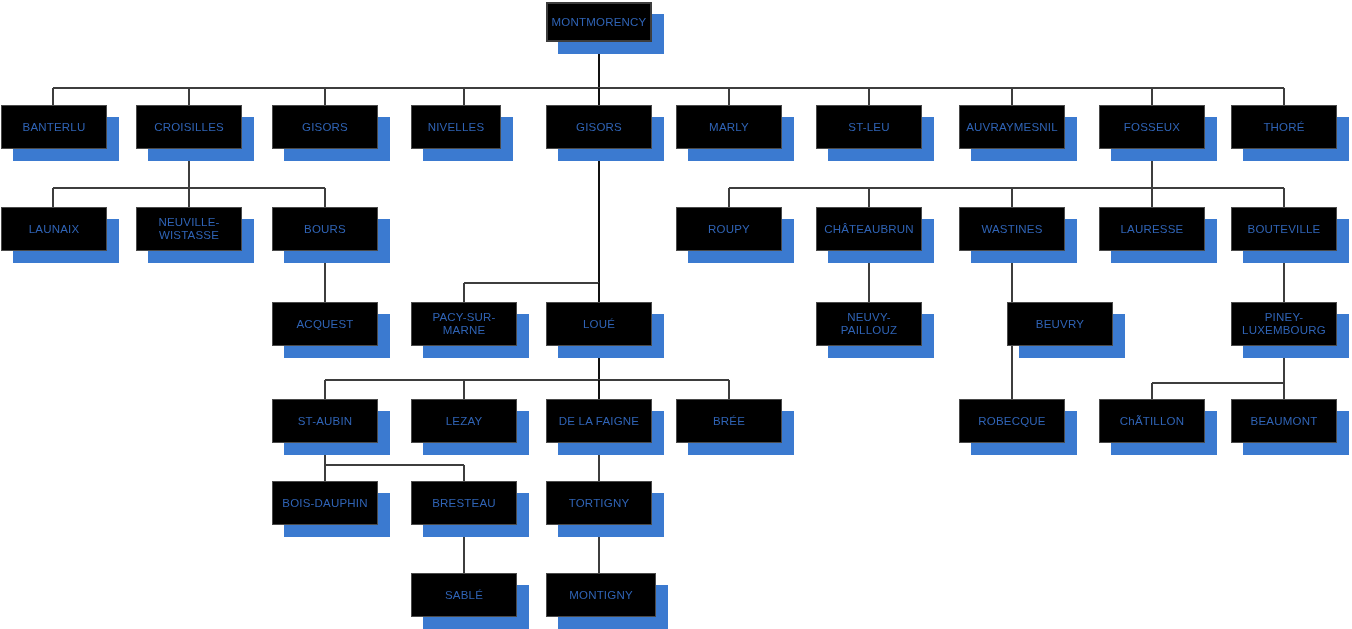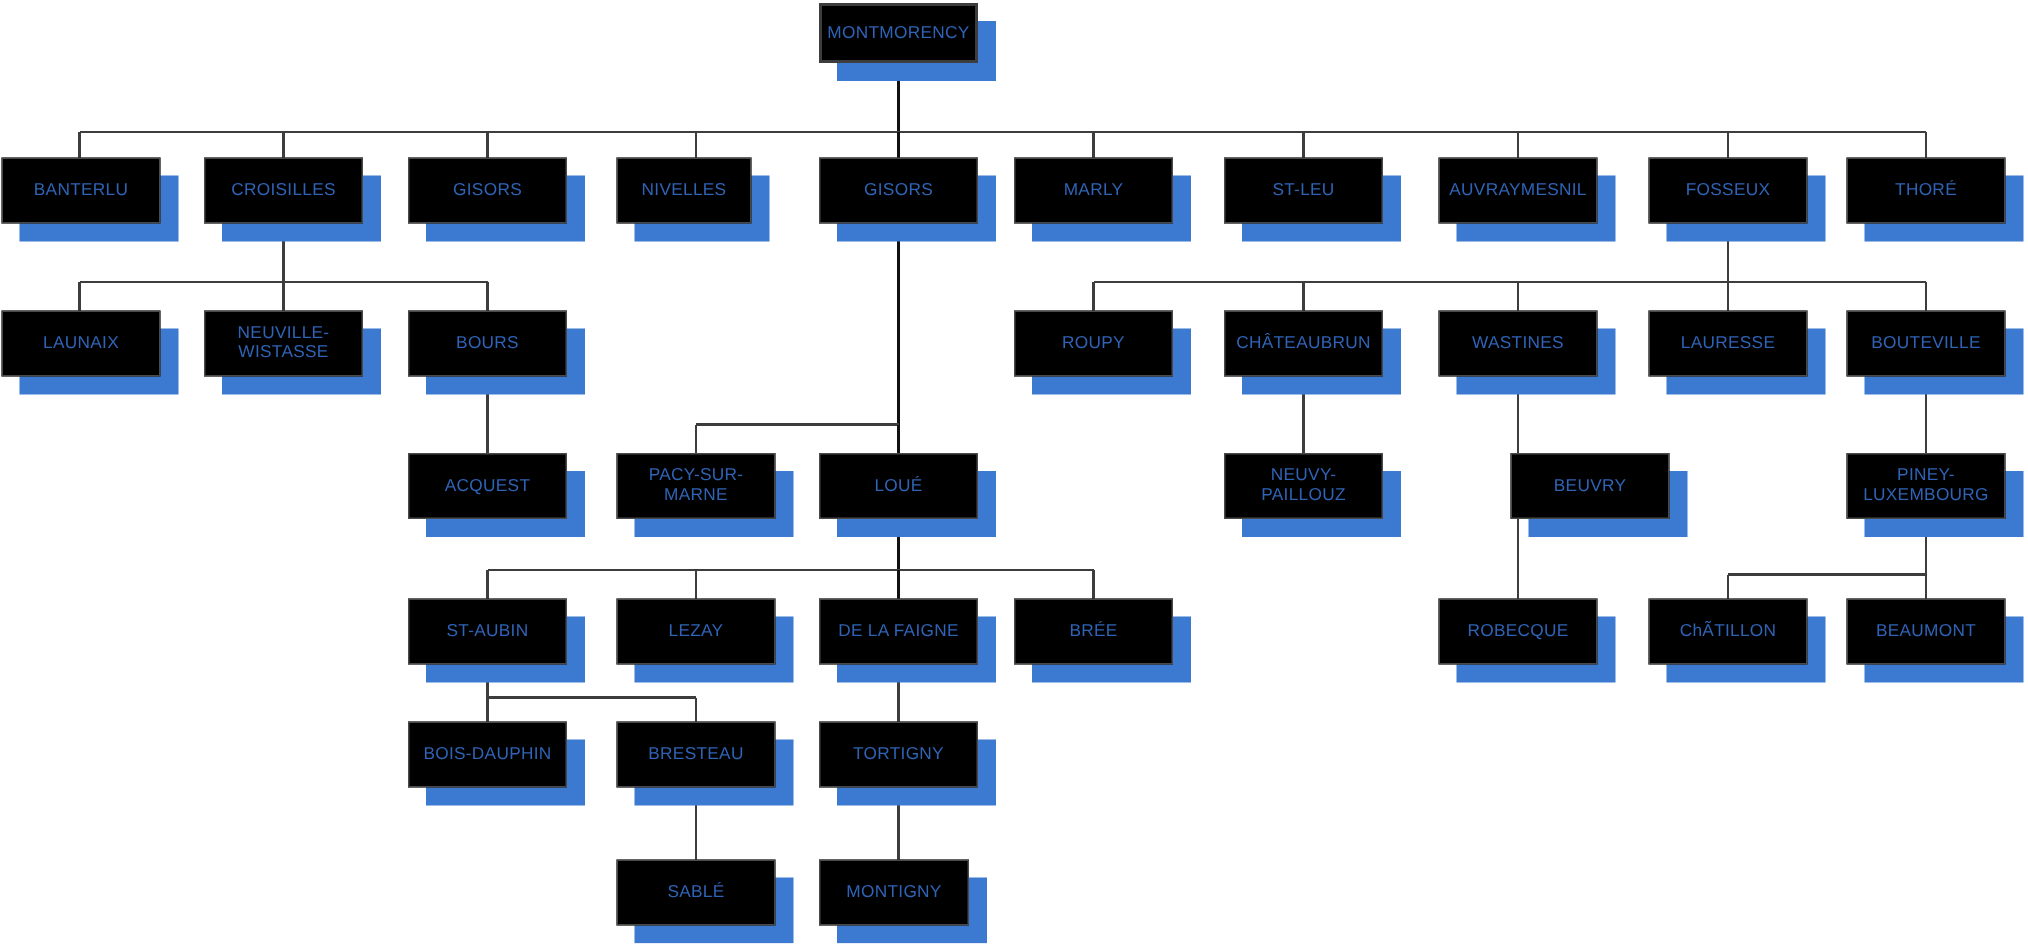--- a/index.html
+++ b/index.html
@@ -277,19 +277,19 @@
         <div class="face">BRESTEAU</div>
       </div>
       <div class="node" style="left: 546px; top: 481px; width: 106px; height: 44px;">
         <div class="shadow"></div>
         <div class="face">TORTIGNY</div>
       </div>
       <div class="node" style="left: 411px; top: 573px; width: 106px; height: 44px;">
         <div class="shadow"></div>
         <div class="face">SABLÉ</div>
       </div>
-      <div class="node" style="left: 546px; top: 573px; width: 100px; height: 44px;">
+      <div class="node" style="left: 546px; top: 573px; width: 110px; height: 44px;">
         <div class="shadow"></div>
         <div class="face">MONTIGNY</div>
       </div>
     </div>
 
 </div>
 
 </body></html>

